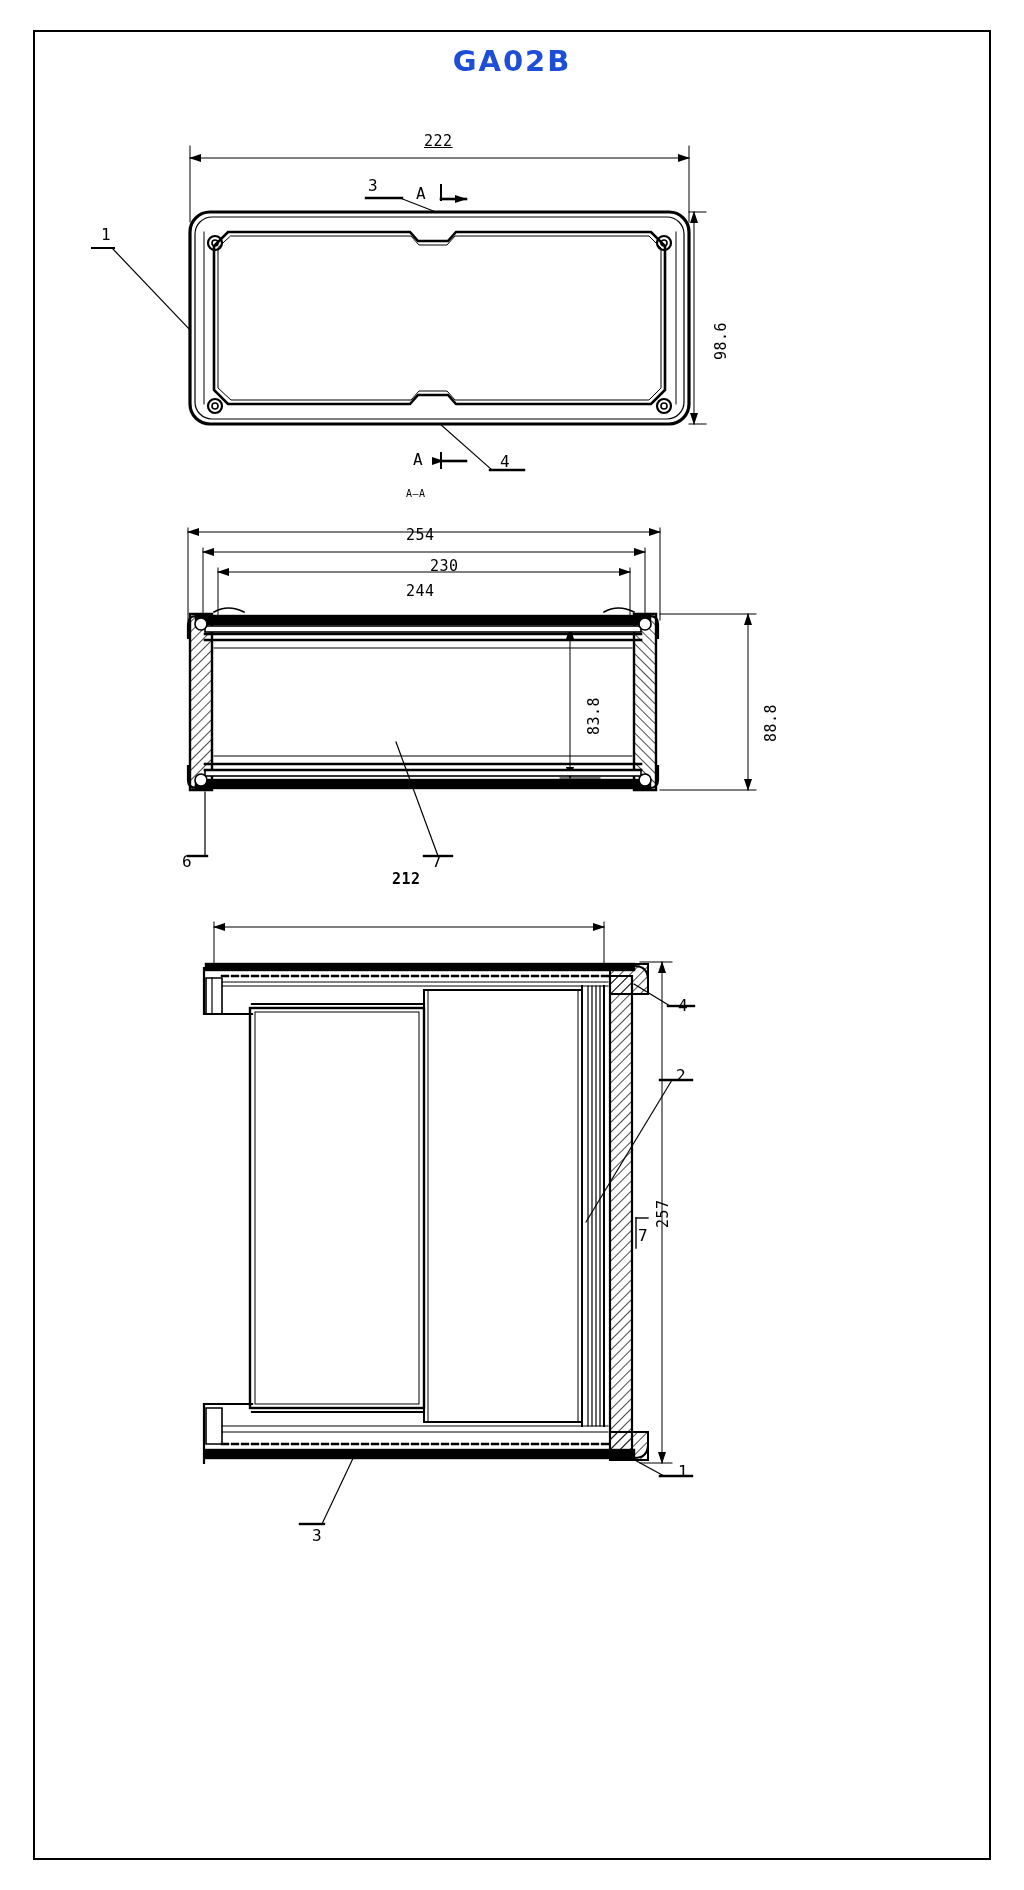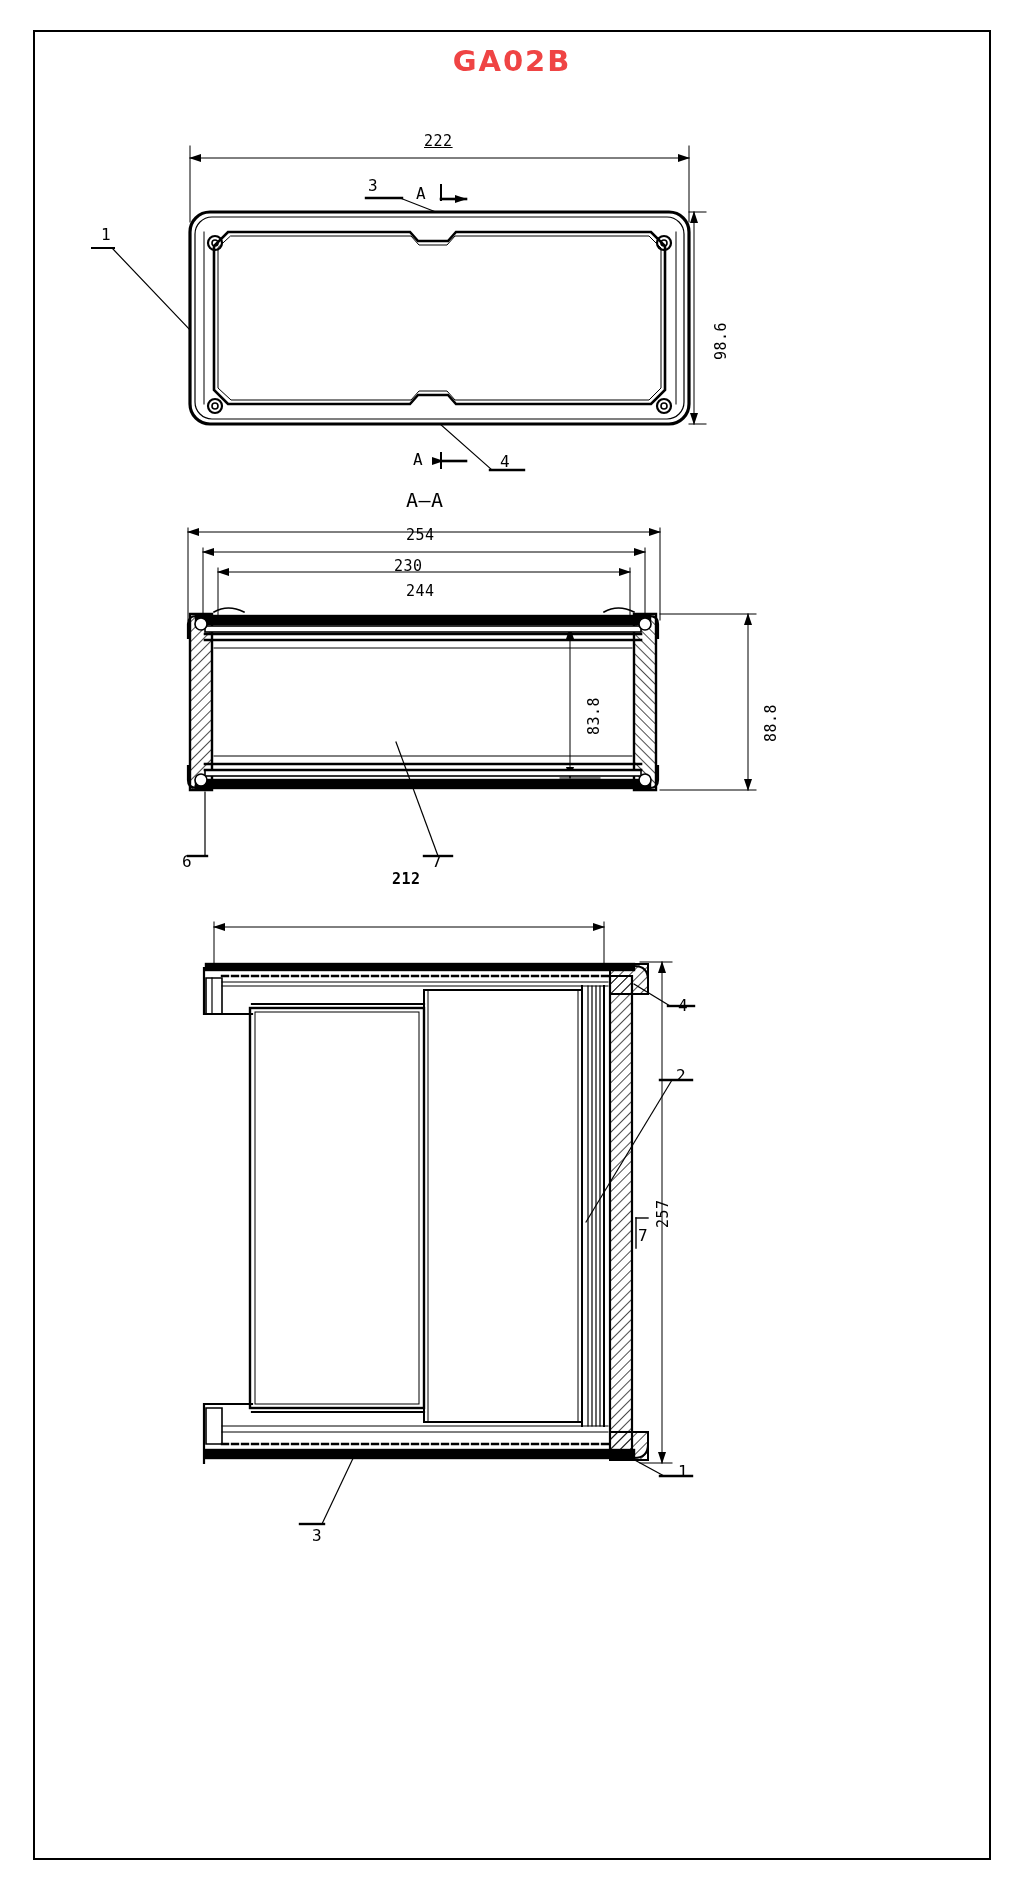--- a/index.html
+++ b/index.html
@@ -15,21 +15,21 @@
     left:33px;top:30px;
     width:958px;height:1830px;
     border:2px solid #000;
     box-sizing:border-box;
   }
   #title{
     position:absolute;
     left:0;top:44px;
     width:1024px;
     text-align:center;
-    color:#ef4444;
+    color:#1d4ed8;
     font-size:29px;
     font-weight:bold;
     letter-spacing:2px;
     font-family:"DejaVu Sans", sans-serif;
   }
   .dimtext{
     position:absolute;
     font-family:"DejaVu Sans Mono", monospace;
     font-size:15px;
     color:#000;
@@ -290,27 +290,27 @@
   <div class="leadnum" style="left:101px;top:225px;">1</div>
 
   <div class="leadnum" style="left:368px;top:176px;">3</div>
 
   <div class="leadnum" style="left:500px;top:452px;">4</div>
 
   <div class="dimtext" style="left:416px;top:184px;font-size:16px;">A</div>
 
   <div class="dimtext" style="left:413px;top:450px;font-size:16px;">A</div>
 
-  <div class="dimtext" style="left:406px;top:488px;font-size:20px;">A—A</div>
+  <div class="dimtext" style="left:406px;top:488px;font-size:10px;">A—A</div>
 
   <div class="dimtext" style="left:406px;top:526px;">254</div>
 
   <div class="dimtext" style="left:406px;top:534px;margin-top:48px;">244</div>
 
-  <div class="dimtext" style="left:394px;top:557px;">230</div>
+  <div class="dimtext" style="left:430px;top:557px;">230</div>
 
   <div class="dimtext vert" style="left:585px;top:735px;">83.8</div>
 
   <div class="dimtext vert" style="left:762px;top:742px;">88.8</div>
 
   <div class="leadnum" style="left:182px;top:852px;">6</div>
 
   <div class="leadnum" style="left:432px;top:852px;">7</div>
 
   <div class="dimtext" style="left:392px;top:870px;font-weight:bold;">212</div>

